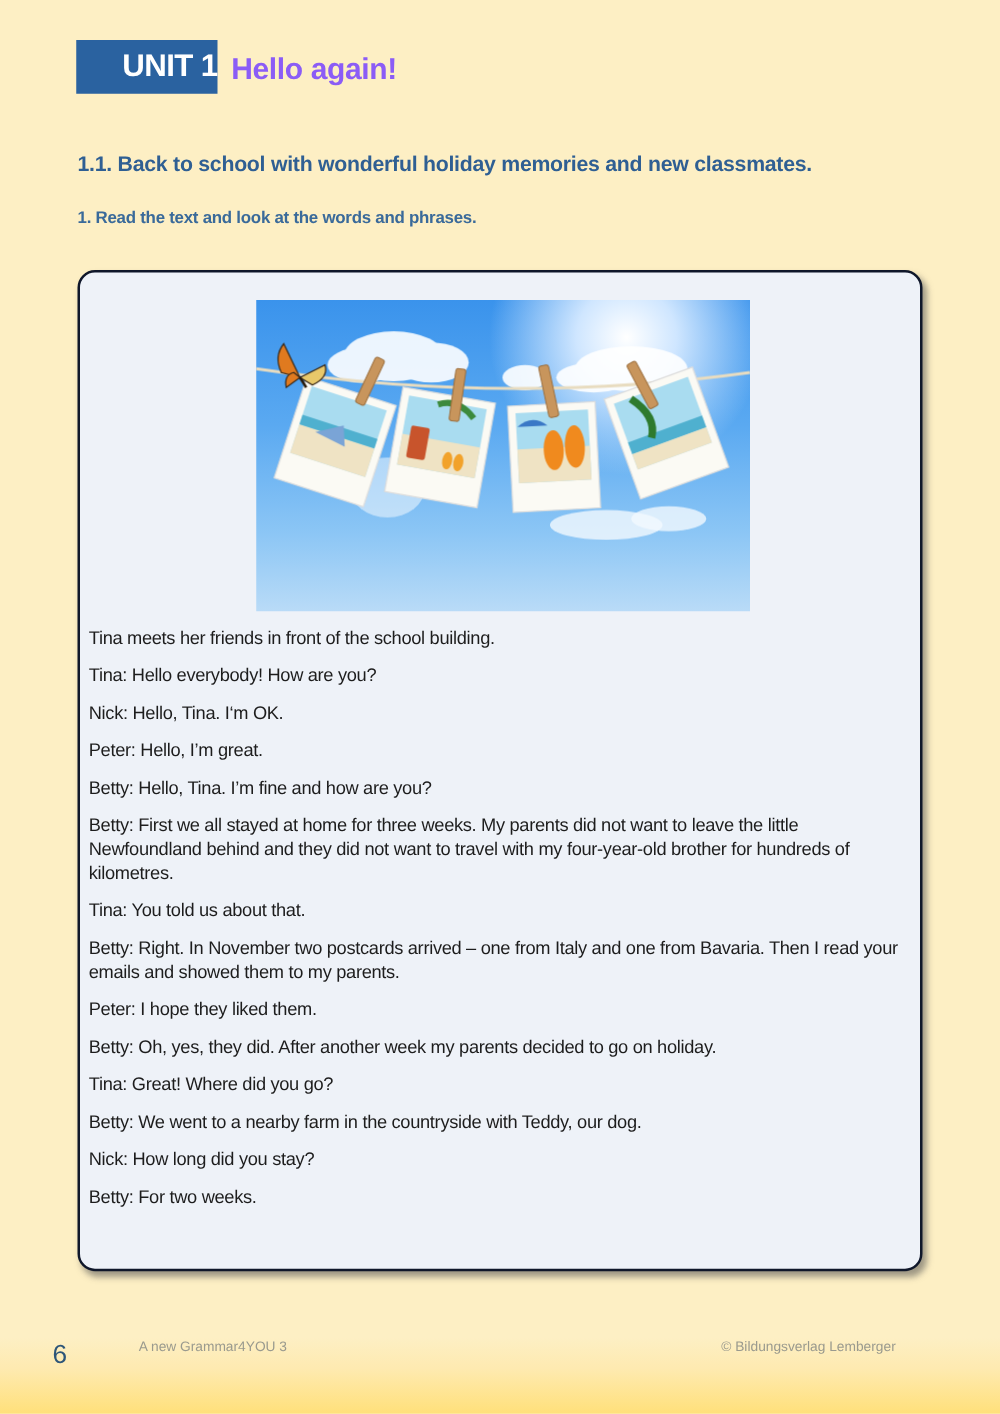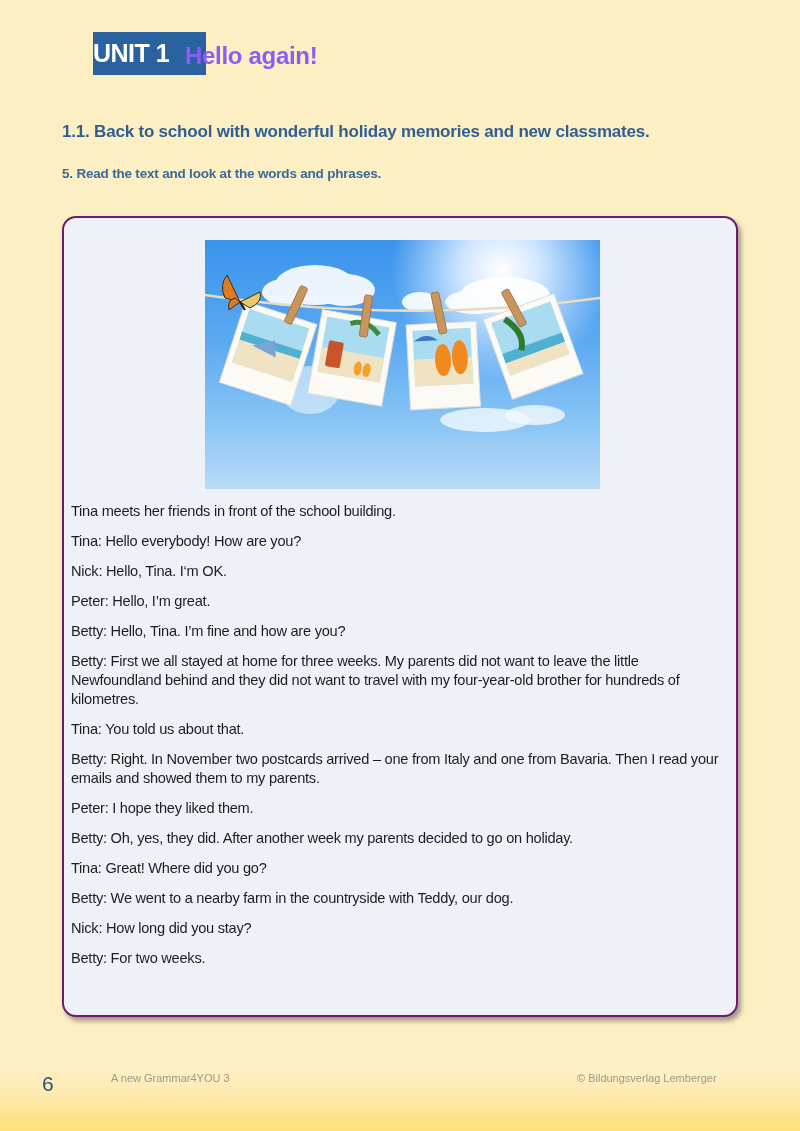--- a/index.html
+++ b/index.html
@@ -4,39 +4,38 @@
   <style>
     html, body { margin: 0; padding: 0; }
     body {
       width: 800px; height: 1131px; position: relative; overflow: hidden;
       background: linear-gradient(to bottom, #fdefc4 0px, #fdefc4 1070px, #feeab0 1095px, #ffe07a 1131px);
       font-family: "Liberation Sans", sans-serif;
     }
     .unit-badge {
       position: absolute; left: 61px; top: 32px; width: 113px; height: 43px;
       background: #2a62a0; color: #ffffff;
-      font-weight: bold; font-size: 25px; line-height: 43px; text-align: left;
+      font-weight: bold; font-size: 25px; line-height: 43px; text-align: right;
       letter-spacing: -0.5px;
-      margin-left: 32px;
     }
     .unit-title {
       position: absolute; left: 185px; top: 42px;
       color: #8b5cf6; font-weight: bold; font-size: 24px; letter-spacing: -0.3px;
     }
     .section-heading {
       position: absolute; left: 62px; top: 122px;
       color: #2f5f93; font-weight: bold; font-size: 17px; letter-spacing: -0.2px; text-align: right;
     }
     .exercise-instruction {
       position: absolute; left: 62px; top: 166px;
       color: #3a6a9a; font-weight: bold; font-size: 13.5px; letter-spacing: -0.2px;
     }
     .reading-box {
       position: absolute; left: 62px; top: 216px; width: 672px; height: 797px;
-      background: #eef2f8; border: 2px solid #701a75; border-radius: 14px;
+      background: #eef2f8; border: 2px solid #0f172a; border-radius: 14px;
       box-shadow: 3px 4px 5px rgba(80,80,80,0.55);
       text-decoration: underline;
     }
     .illustration {
       position: absolute; left: 141px; top: 22px; width: 395px; height: 249px;
       background: radial-gradient(circle at 75% 12%, #ffffff 0px, #cfe6ff 40px, rgba(120,185,245,0) 110px),
                   linear-gradient(to bottom, #3a93ec 0%, #5aa9f1 40%, #8cc6f5 75%, #b9dbf7 100%);
       overflow: hidden;
     }
     .dialogue {
@@ -54,21 +53,21 @@
       position: absolute; left: 577px; top: 1072px; color: #9a9a8e; font-size: 11px;
     }
   </style>
 </head>
 <body>
 
 <div class="unit-badge">UNIT 1</div>
 <div class="unit-title">Hello again!</div>
 
 <div class="section-heading">1.1.  Back to school with wonderful holiday memories and new classmates.</div>
-<div class="exercise-instruction">5. Read the text and look at the words and phrases.</div>
+<div class="exercise-instruction">1. Read the text and look at the words and phrases.</div>
 
 <div class="reading-box">
   <div class="illustration">
     <svg width="395" height="249" viewBox="0 0 395 249">
 
       <g fill="#ffffff" opacity="0.9">
         <ellipse cx="110" cy="45" rx="40" ry="20"></ellipse>
           <ellipse cx="85" cy="52" rx="28" ry="14"></ellipse>
           <ellipse cx="140" cy="50" rx="30" ry="16"></ellipse>
         <ellipse cx="300" cy="55" rx="45" ry="18"></ellipse>

